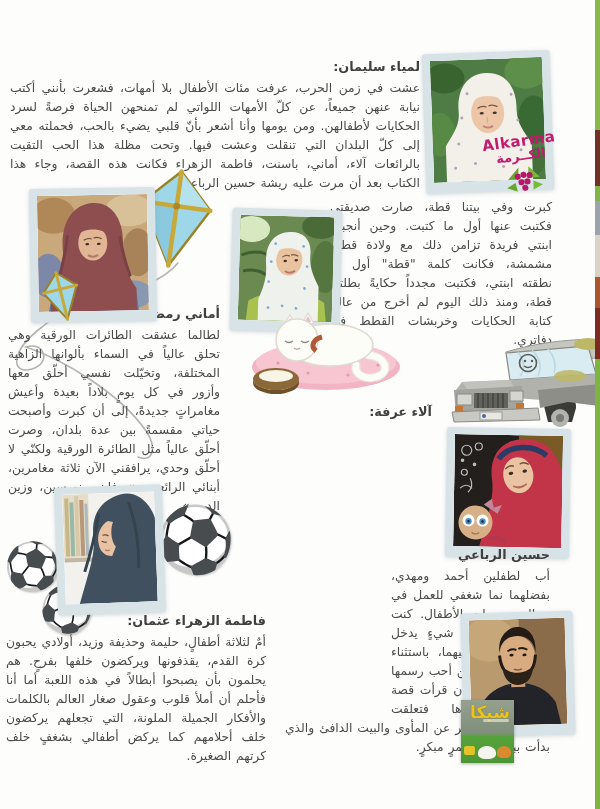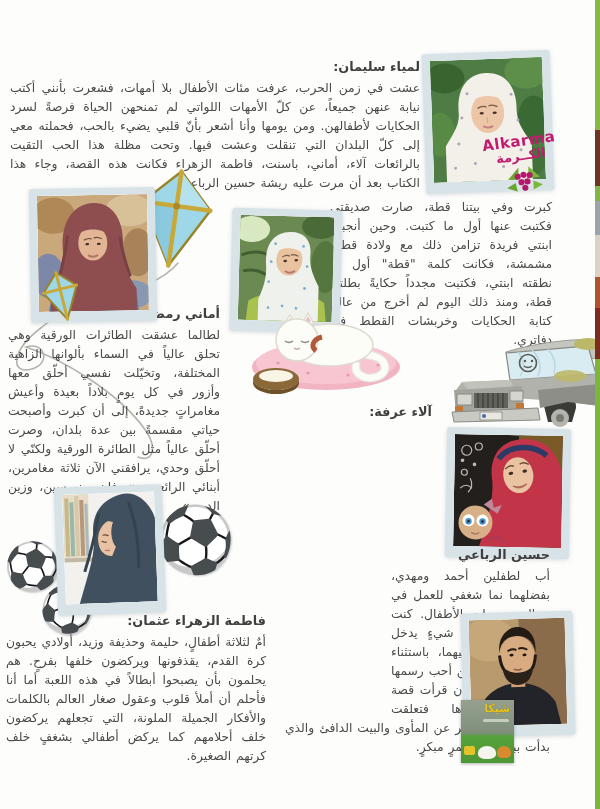--- a/index.html
+++ b/index.html
@@ -53,21 +53,21 @@
   .logo{position:absolute; left:476px; top:134px; width:92px; transform:rotate(-8deg); text-align:center; z-index:3;}
   .logo-latin{font-size:15px; font-weight:bold; color:#c21a6e; letter-spacing:.5px; line-height:15px;}
   .logo-arabic{font-size:13px; font-weight:bold; color:#c21a6e; direction:rtl; line-height:14px;}
   .logo svg{display:block; margin:1px auto 0;}
   
   .book-cover{
     position:absolute; left:461px; top:700px; width:53px; height:63px; z-index:2;
     background:linear-gradient(#95a18e 0%, #7f8f7c 52%, #55a23a 58%, #4e9636 100%);
     box-shadow:0 1px 3px rgba(0,0,0,.3); overflow:hidden;
   }
-  .book-title{position:absolute; top:2px; right:4px; direction:rtl; font-size:11px; font-weight:bold; color:#e9c421; text-shadow:0 0 1px #7a6a00;}
+  .book-title{position:absolute; top:2px; right:4px; direction:rtl; font-size:17px; font-weight:bold; color:#e9c421; text-shadow:0 0 1px #7a6a00;}
   .book-scribble{position:absolute; top:19px; right:5px; width:26px; height:3px; background:rgba(250,250,240,.55); border-radius:2px;}
   .book-cat-white{position:absolute; bottom:4px; left:17px; width:18px; height:13px; background:#f5f4ee; border-radius:55% 55% 40% 40%;}
   .book-cat-orange{position:absolute; bottom:5px; right:3px; width:14px; height:12px; background:#d9892e; border-radius:55% 55% 40% 40%;}
   .book-car-bit{position:absolute; bottom:8px; left:3px; width:11px; height:9px; background:#e3c32a; border-radius:2px;}
   
   .edge-strip{position:absolute; right:0; top:0; width:5px; height:809px;}
 </style>
 </head>
 <body>
 

